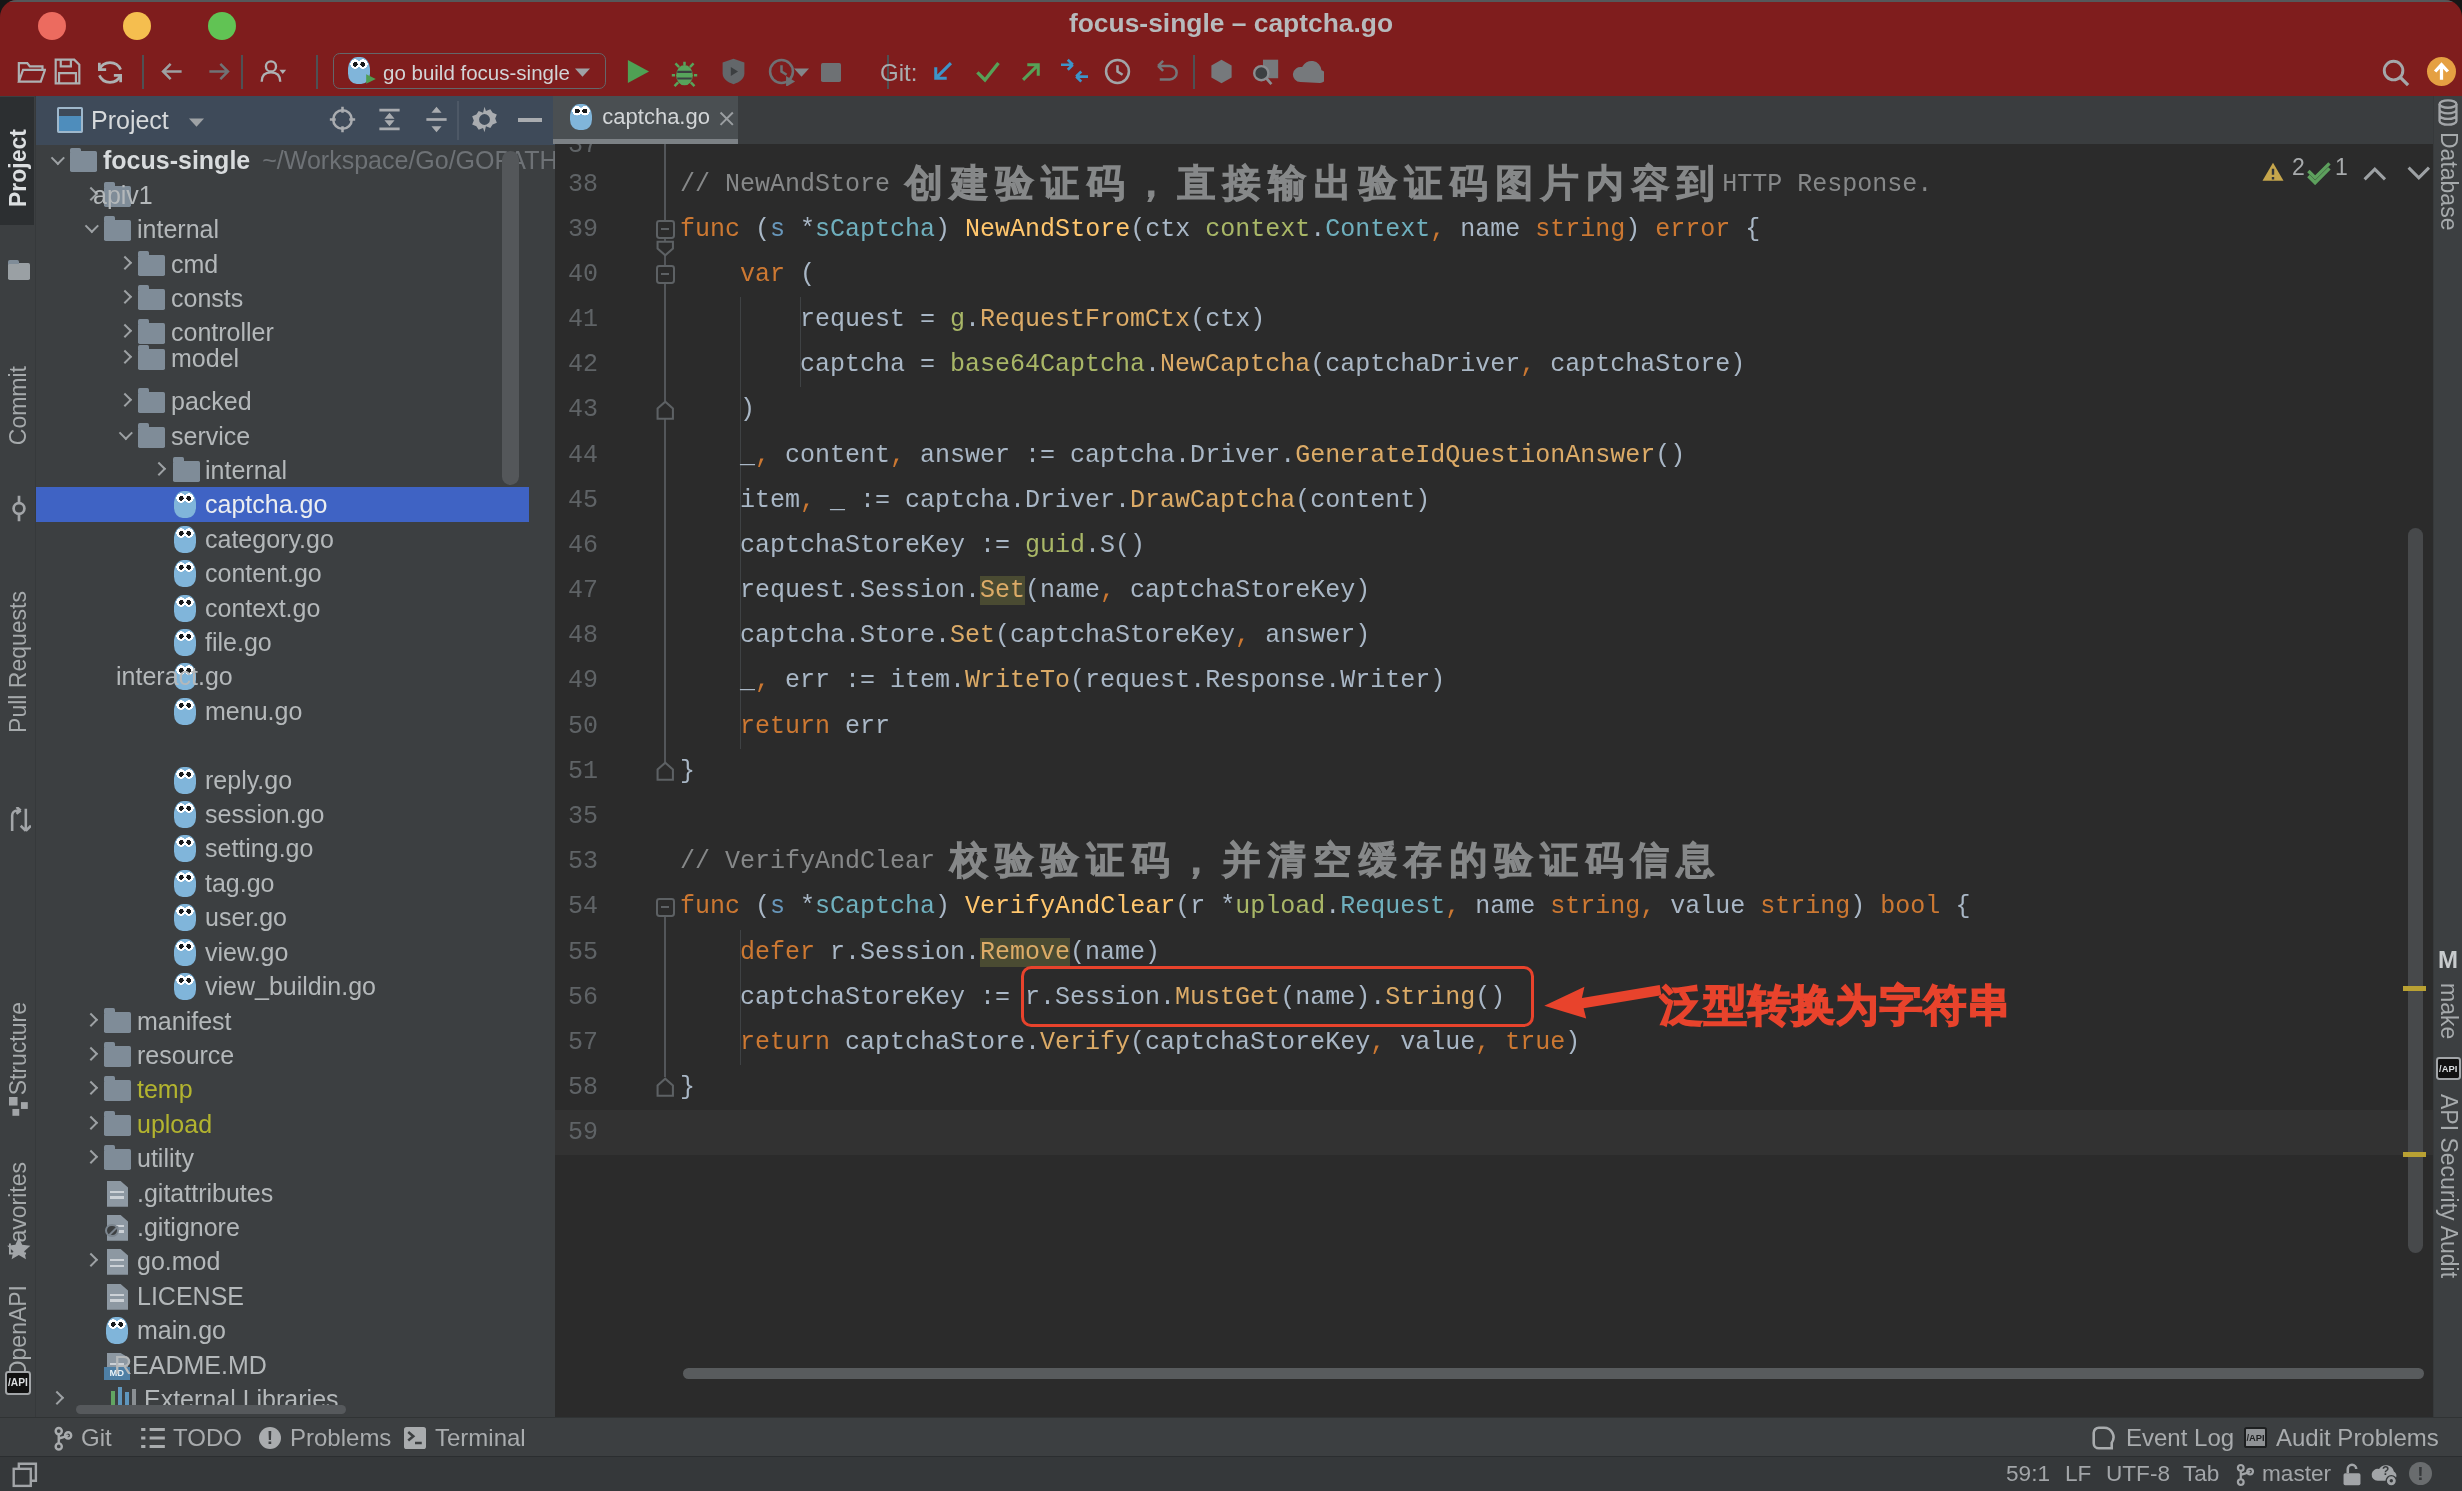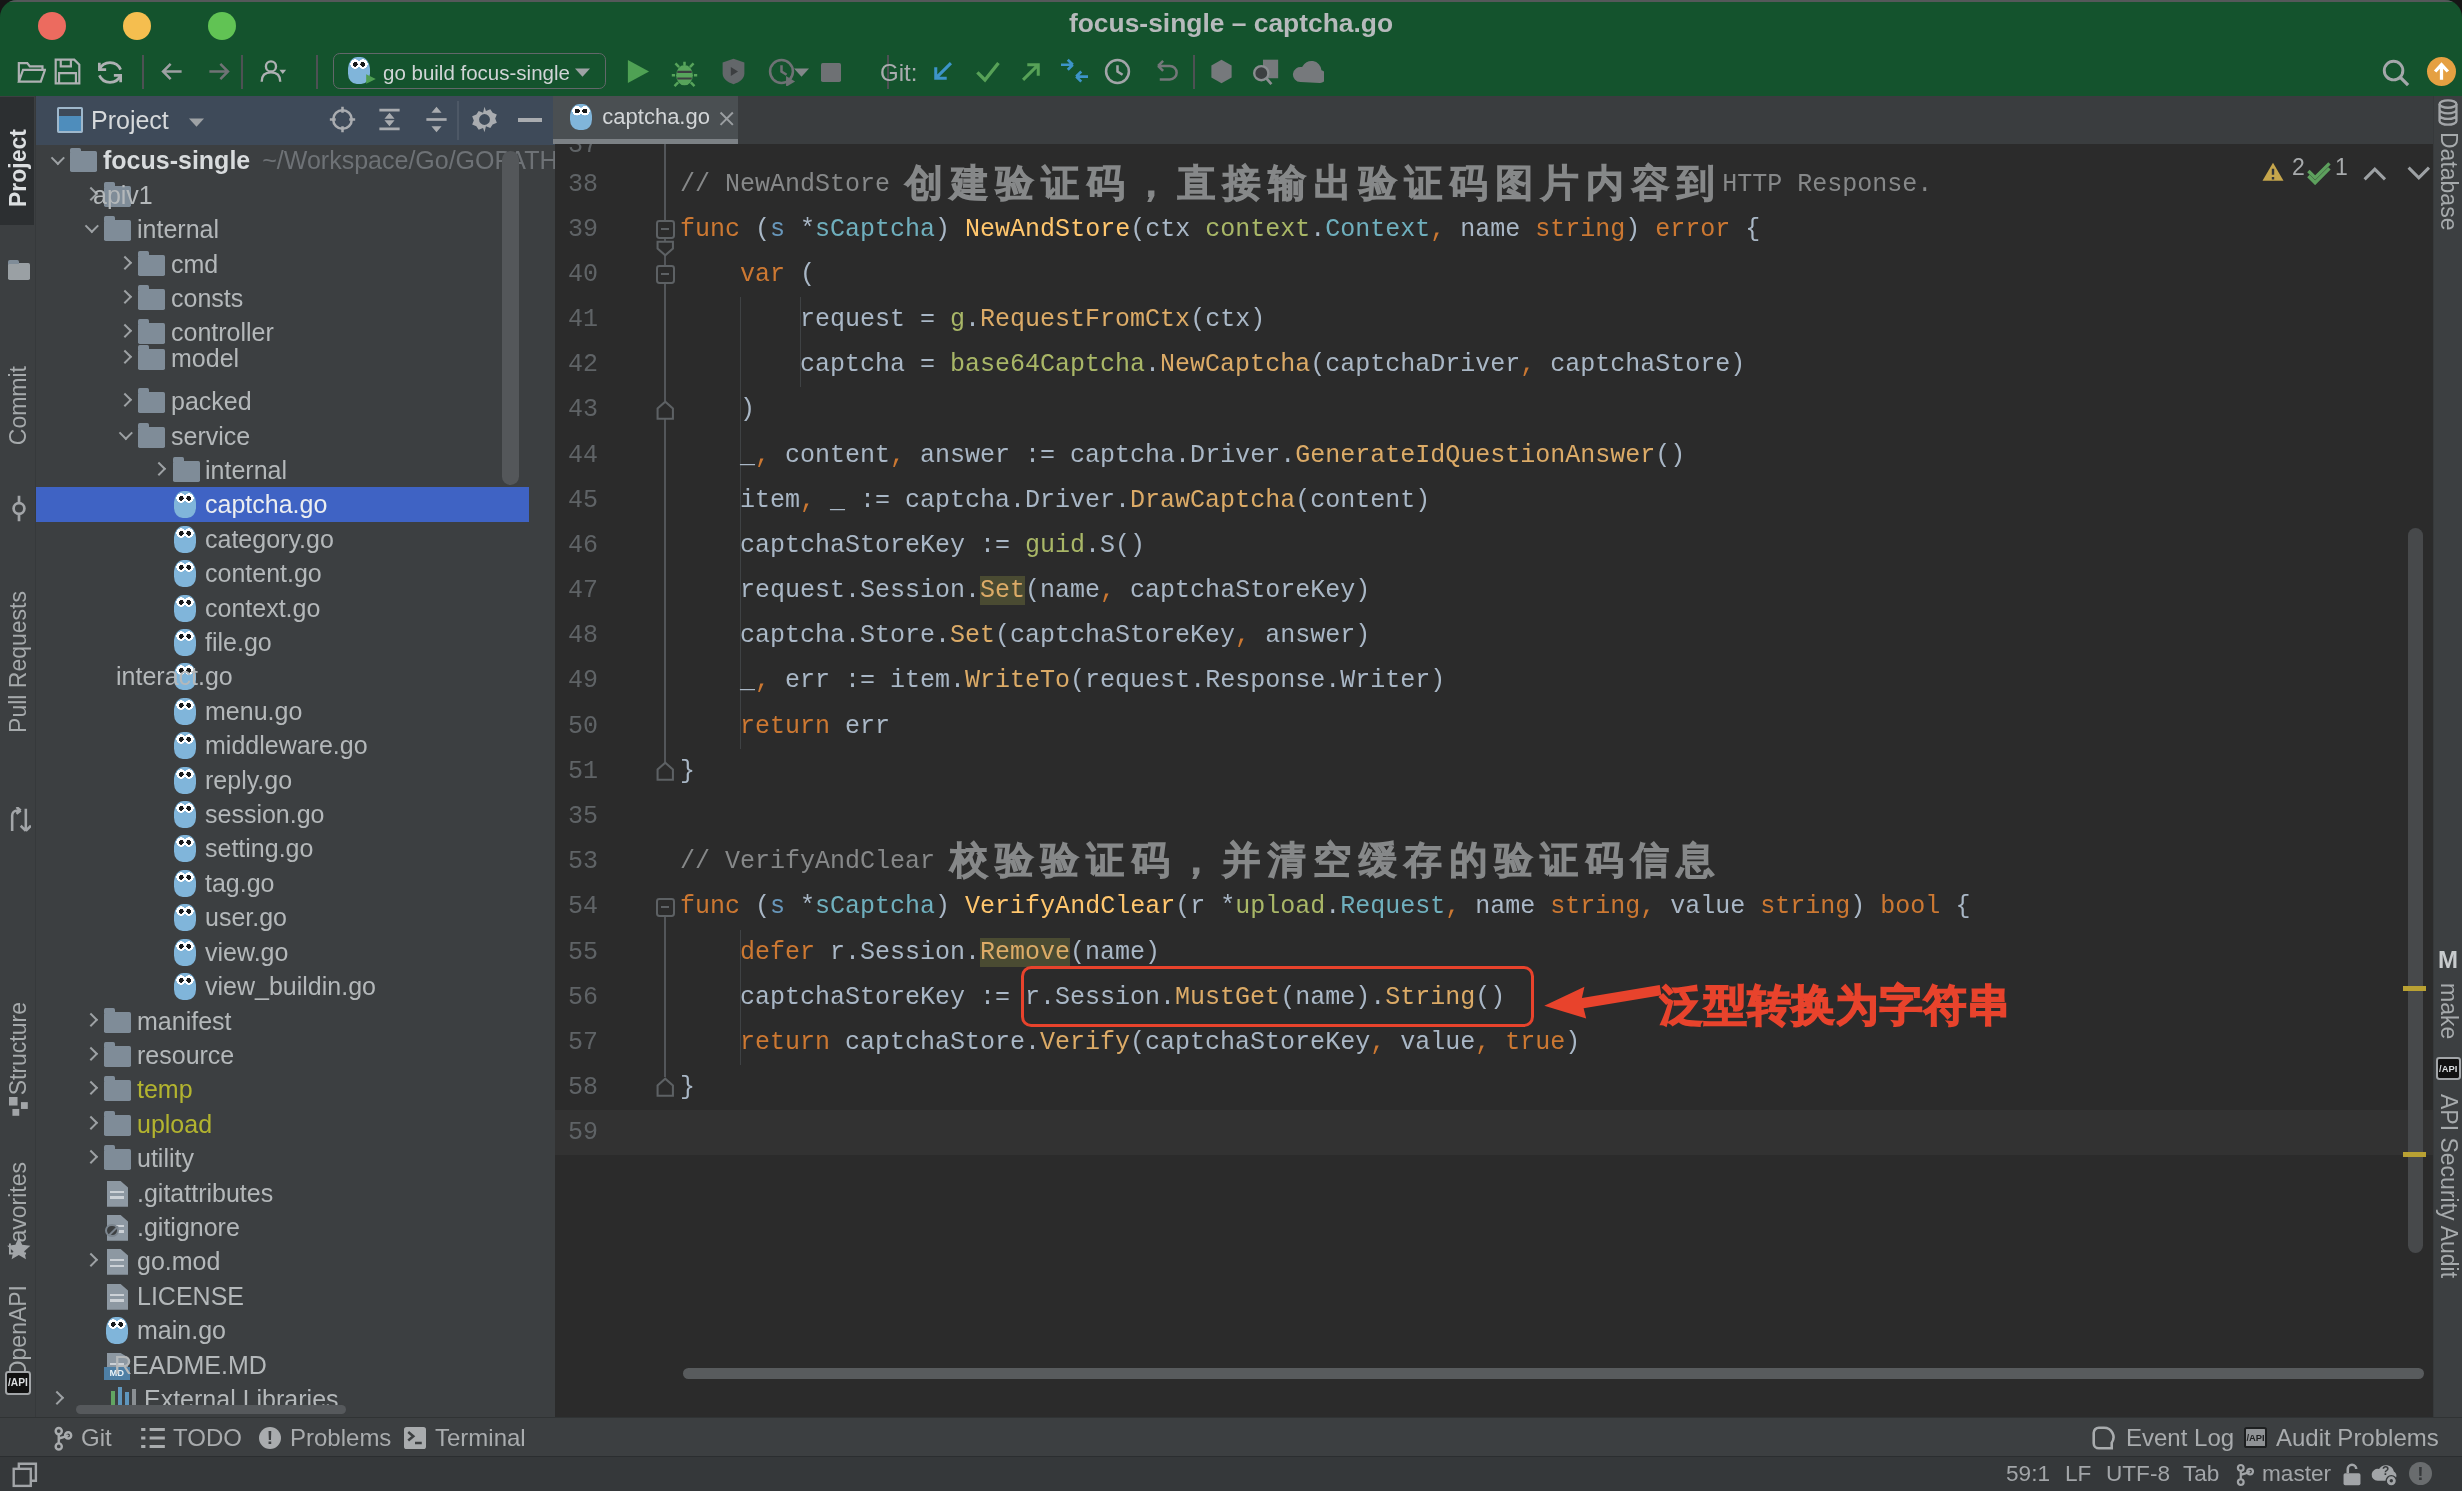--- a/index.html
+++ b/index.html
@@ -1,17 +1,17 @@
 <!DOCTYPE html>
 <html style="font-size:13.7px"><head><meta charset="utf-8">
 <style>
 *{margin:0;padding:0;box-sizing:border-box}
 html,body{width:2462px;height:1491px;background:#161616;overflow:hidden}
 body{font-family:"Liberation Sans",sans-serif;-webkit-font-smoothing:antialiased}
-#win{position:absolute;inset:0;background:#14532d;border-radius:17px 17px 8.5px 8.5px;overflow:hidden}
+#win{position:absolute;inset:0;background:#7f1d1d;border-radius:17px 17px 8.5px 8.5px;overflow:hidden}
 .abs{position:absolute}
 svg{display:block}
 
 #titlebar{position:absolute;left:0;top:0;width:100%;height:48px}
 #titlebar:before{content:"";position:absolute;top:0;left:0;right:0;height:1.7px;background:#55585a;border-radius:17px 17px 0 0}
 .tl{position:absolute;top:12px;width:28px;height:28px;border-radius:50%}
 #wtitle{position:absolute;top:7.7px;left:0;width:100%;text-align:center;font-size:26.4px;font-weight:bold;color:#b7babc}
 #toolbar{position:absolute;left:0;top:48px;width:100%;height:48px}
 .tsep{position:absolute;top:6.8px;width:1.7px;height:34px;background:#4e5154}
 #runpill{position:absolute;left:333px;top:5.1px;width:273px;height:36px;border:1.7px solid #63676a;border-radius:6.8px}
@@ -307,24 +307,20 @@
           <span class="gof" style="left:138px"></span>
           <span class="lbl" style="margin-left:169px">file.go</span>
         </div>
  <div class="row" style="top:514px">
           <span class="gof" style="left:138px"></span>
           <span class="lbl" style="margin-left:80px">interact.go</span>
         </div>
  <div class="row" style="top:549px">
           <span class="gof" style="left:138px"></span>
           <span class="lbl" style="margin-left:169px">menu.go</span>
-        </div>
- <div class="row" style="top:583px">
-          <span class="gof" style="left:138px"></span>
-          <span class="lbl" style="margin-left:169px">middleware.go</span>
         </div>
  <div class="row" style="top:618px">
           <span class="gof" style="left:138px"></span>
           <span class="lbl" style="margin-left:169px">reply.go</span>
         </div>
  <div class="row" style="top:652px">
           <span class="gof" style="left:138px"></span>
           <span class="lbl" style="margin-left:169px">session.go</span>
         </div>
  <div class="row" style="top:686px">

